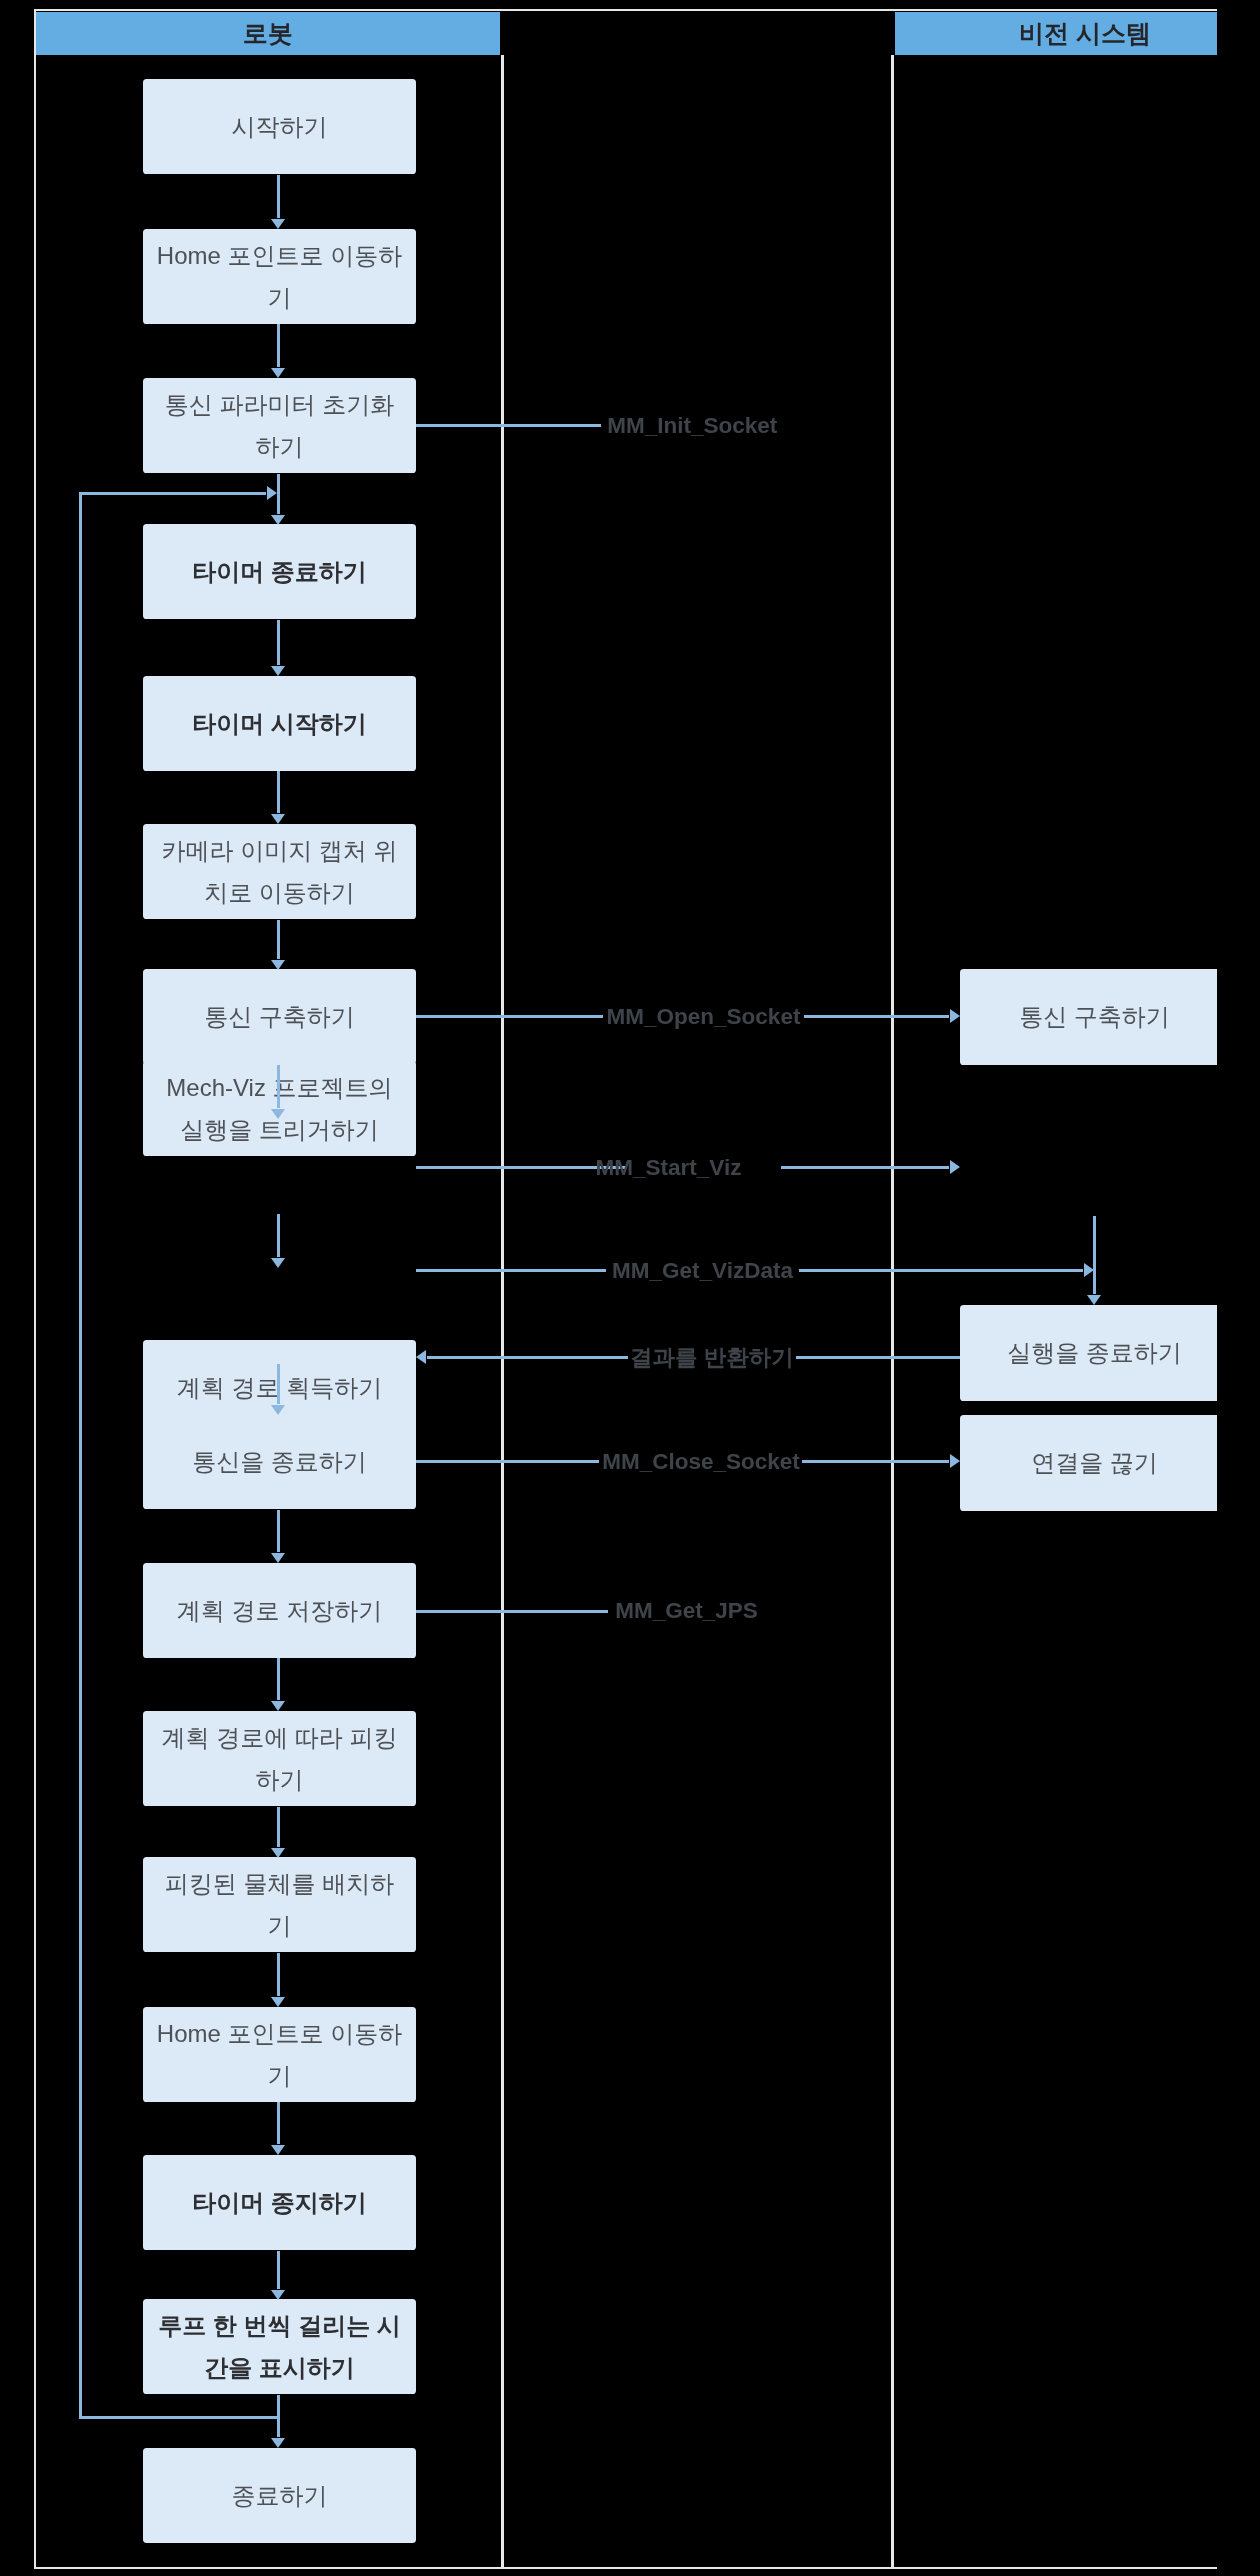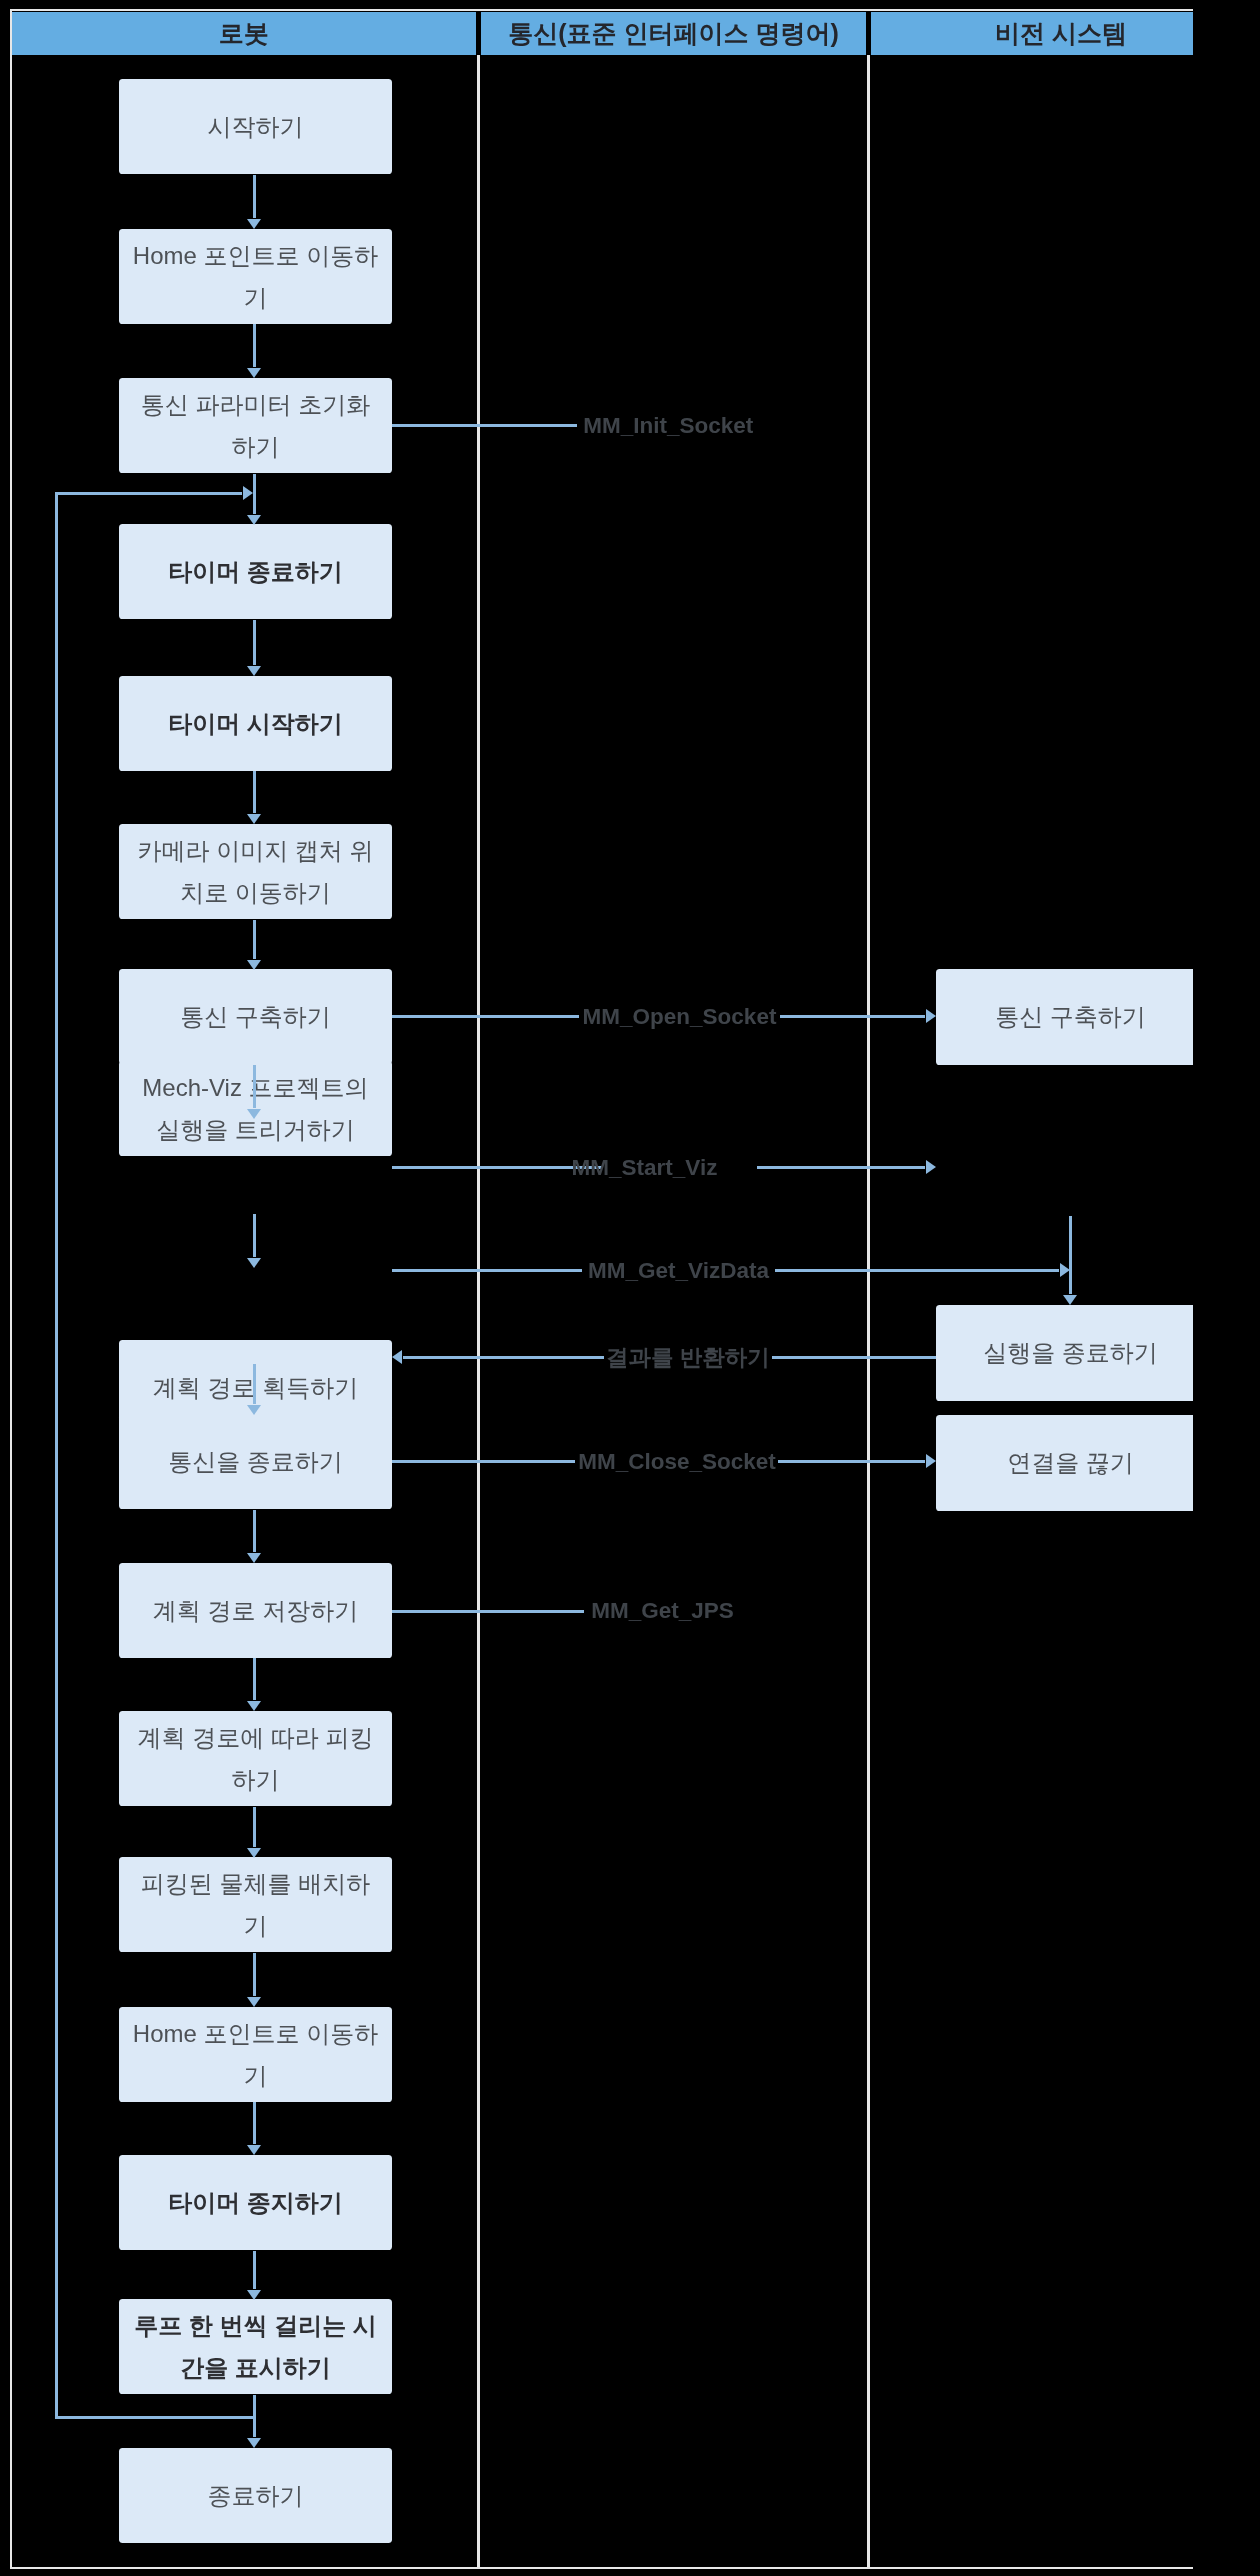--- a/index.html
+++ b/index.html
@@ -10,21 +10,21 @@
     --header-text:#24262c;
     --box-bg:#dce9f7;
     --box-text:#4d5156;
     --box-text-bold:#2e2f33;
     --arrow:#8cb8df;
     --msg-text:#3f444a;
   }
   *{margin:0;padding:0;box-sizing:border-box;}
   html,body{background:var(--bg);}
   body{font-family:"Liberation Sans", sans-serif;}
-  .stage{position:relative;width:1193px;height:2576px;background:var(--bg);overflow:hidden;}
+  .stage{position:relative;width:1193px;height:2576px;background:var(--bg);overflow:hidden;margin-left:24px;}
 
   .outer-border{position:absolute;left:10px;top:9px;width:1243px;height:2560px;border:2.7px solid var(--border);}
 
   .hdr{position:absolute;top:11.7px;height:43px;background:var(--header-bg);
        display:flex;align-items:center;justify-content:center;
        color:var(--header-text);font-size:25px;font-weight:700;}
 
   .vdiv{position:absolute;top:55px;width:2.7px;height:2514px;background:var(--divider);}
 
   .box{position:absolute;left:119px;width:273px;height:95px;background:var(--box-bg);
@@ -62,23 +62,20 @@
 </style>
 </head>
 <body>
 
 <div class="stage">
 
   <div class="outer-border"></div>
 
   <div class="hdr" style="left:11.7px;width:464px">
       <span>로봇</span>
-    </div>
-  <div class="hdr" style="left:481px;width:385px">
-      <span>통신(표준 인터페이스 명령어)</span>
     </div>
   <div class="hdr" style="left:871px;width:380px">
       <span>비전 시스템</span>
     </div>
 
   <div class="vdiv" style="left:477px"></div>
   <div class="vdiv" style="left:867px"></div>
 
   <div class="box" style="top:79px">
       <span>시작하기</span>

